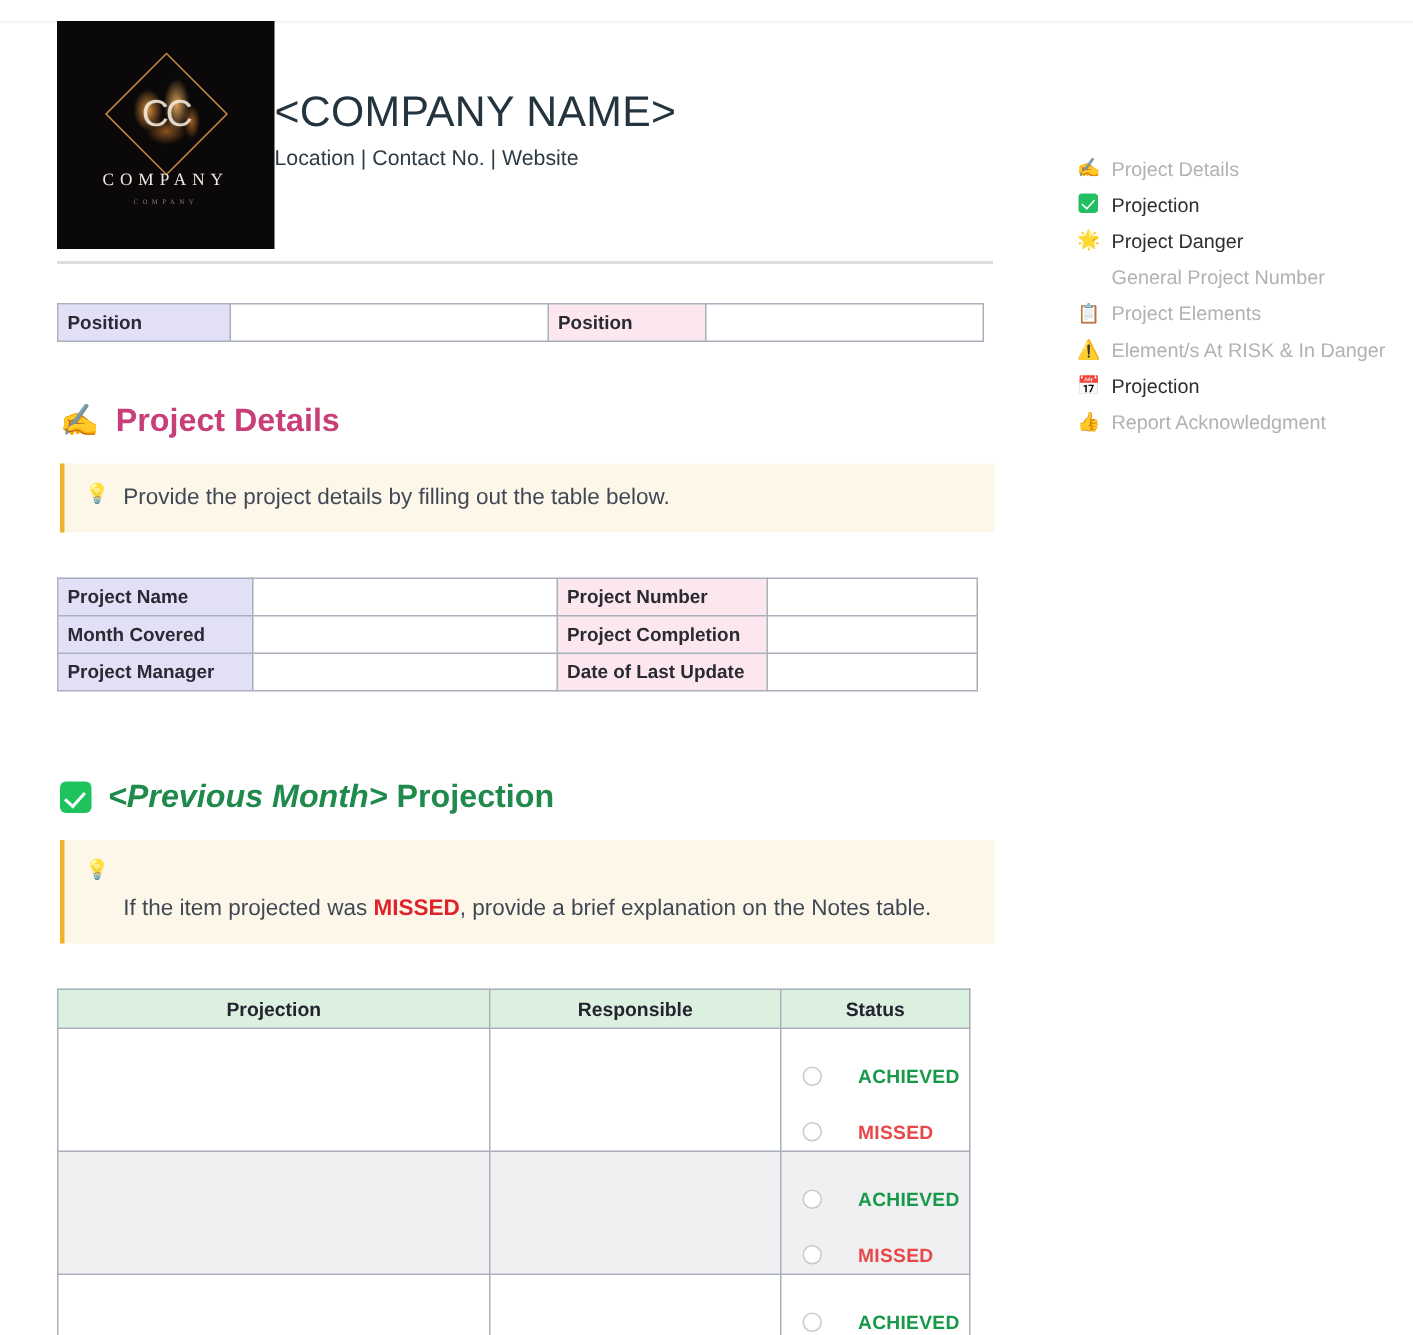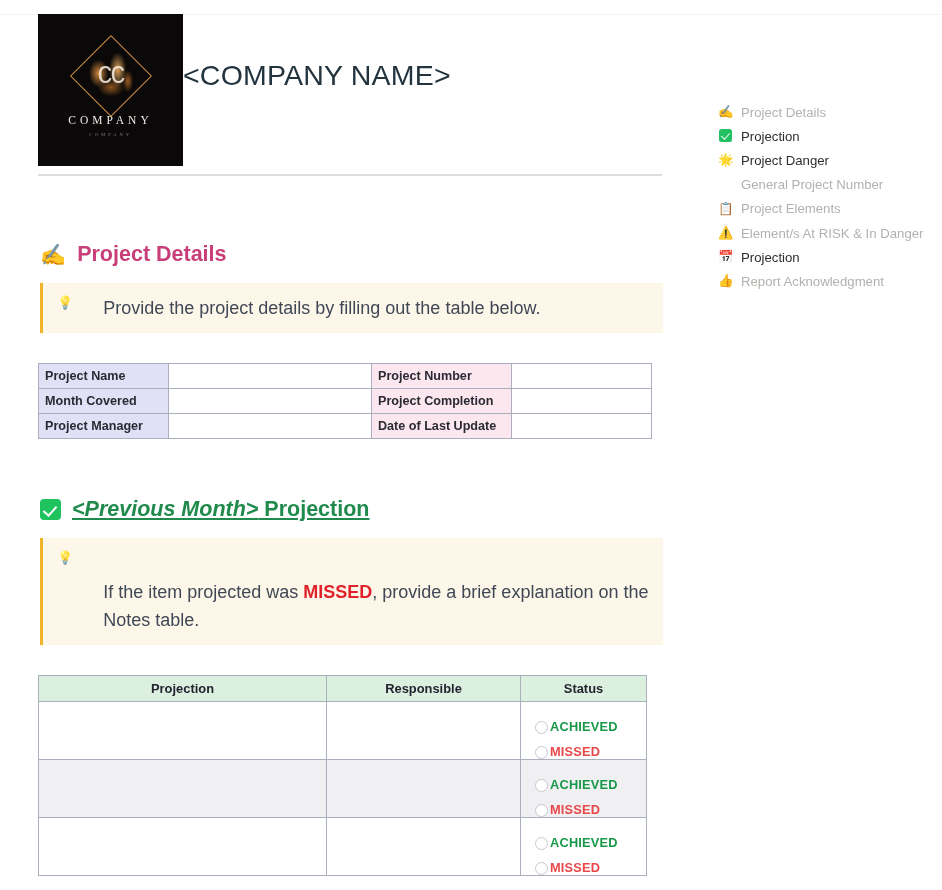--- a/index.html
+++ b/index.html
@@ -64,21 +64,21 @@
     background:
       radial-gradient(ellipse 14px 20px at 28% 45%, rgba(222,146,62,.95), rgba(222,146,62,0) 70%),
       radial-gradient(ellipse 12px 24px at 62% 38%, rgba(243,178,96,.9), rgba(243,178,96,0) 72%),
       radial-gradient(ellipse 18px 12px at 50% 72%, rgba(160,96,34,.85), rgba(160,96,34,0) 75%),
       radial-gradient(ellipse 8px 16px at 80% 60%, rgba(190,112,40,.8), rgba(190,112,40,0) 70%);
   }
   .logo .cc {
     position: absolute;
     left: 0; right: 0; top: 48px;
     text-align: center;
-    font-family: Liberation Mono, monospace;
+    font-family: Liberation Sans, sans-serif;
     font-size: 25px;
     letter-spacing: -2px;
     color: #f6ece0;
     opacity: .88;
   }
   .logo .brand {
     position: absolute;
     left: 0; right: 0; top: 100px;
     text-align: center;
     font-family: "Liberation Serif", serif;
@@ -144,21 +144,21 @@
   }
   .sec-head .emoji {
     font-size: 21px;
     line-height: 1;
   }
   .sec-title {
     font-size: 21.5px;
     font-weight: bold;
   }
   .sec-title.pink { color: #c83e79; }
-  .sec-title.green { color: #1f8a4c; text-decoration: underline; }
+  .sec-title.green { color: #1f8a4c; }
   .sec-title .ital {
     font-style: italic;
   }
   .chk {
     width: 21px; height: 21px;
     border-radius: 4px;
     background: #1ec35e;
     position: relative;
     flex: 0 0 21px;
   }
@@ -183,24 +183,23 @@
     gap: 9px;
     align-items: flex-start;
   }
   .callout .bulb {
     font-size: 13px;
     line-height: 1.45;
     opacity: .75;
     flex: 0 0 auto;
   }
   .callout .ctext {
-    font-size: 18px;
+    font-size: 15px;
     color: #404855;
     line-height: 1.57;
-    margin-left: 21px;
   }
   .callout .ctext .missed {
     color: #e0232a;
     font-weight: bold;
   }
 
   
   table.proj {
     border-collapse: collapse;
     margin-left: 38px;
@@ -221,23 +220,24 @@
     height: 55px;
     vertical-align: top;
     padding: 0;
   }
   table.proj tr.alt td { background: #f0f0f2; }
   .status-cell {
     padding: 7px 0 0 14px;
   }
   .opt {
     display: flex;
-    align-items: flex-end;
-    gap: 2px;
+    align-items: center;
+    gap: 24px;
     height: 25px;
+    margin-top: 12px;
   }
   .radio {
     width: 13px; height: 13px;
     border-radius: 50%;
     border: 1.4px solid #c9c9ce;
     background: #ffffff;
     flex: 0 0 13px;
   }
   .opt .lbl { font-weight: bold; font-size: 12.8px; letter-spacing: .2px; }
   .opt .lbl.ok { color: #18994a; }
@@ -299,32 +299,39 @@
     <div class="header">
       <div class="logo">
         <div class="diamond"></div>
         <div class="blaze"></div>
         <div class="cc">CC</div>
         <div class="brand">COMPANY</div>
         <div class="sub">COMPANY</div>
       </div>
       <div class="title-wrap">
         <div class="company-name">&lt;COMPANY NAME&gt;</div>
+        <div class="company-sub">Location | Contact No. | Website</div>
       </div>
     </div>
     <div class="hr"></div>
 
     <table class="kv" style="margin-top:26px;width:617px;">
       <colgroup>
           <col style="width:115px">
           <col style="width:212px">
           <col style="width:105px">
           <col style="width:185px">
         </colgroup>
       <tbody>
+        <tr>
+          <td class="lab-l">Position</td>
+          <td class="val"></td>
+          <td class="lab-r">Position</td>
+          <td class="val"></td>
+        </tr>
       </tbody>
     </table>
 
     <div class="sec-head" style="margin-top:40px;">
       <span class="emoji">✍️</span>
       <span class="sec-title pink">Project Details</span>
     </div>
 
     <div class="callout" style="margin-top:16px;">
       <span class="bulb">💡</span>

